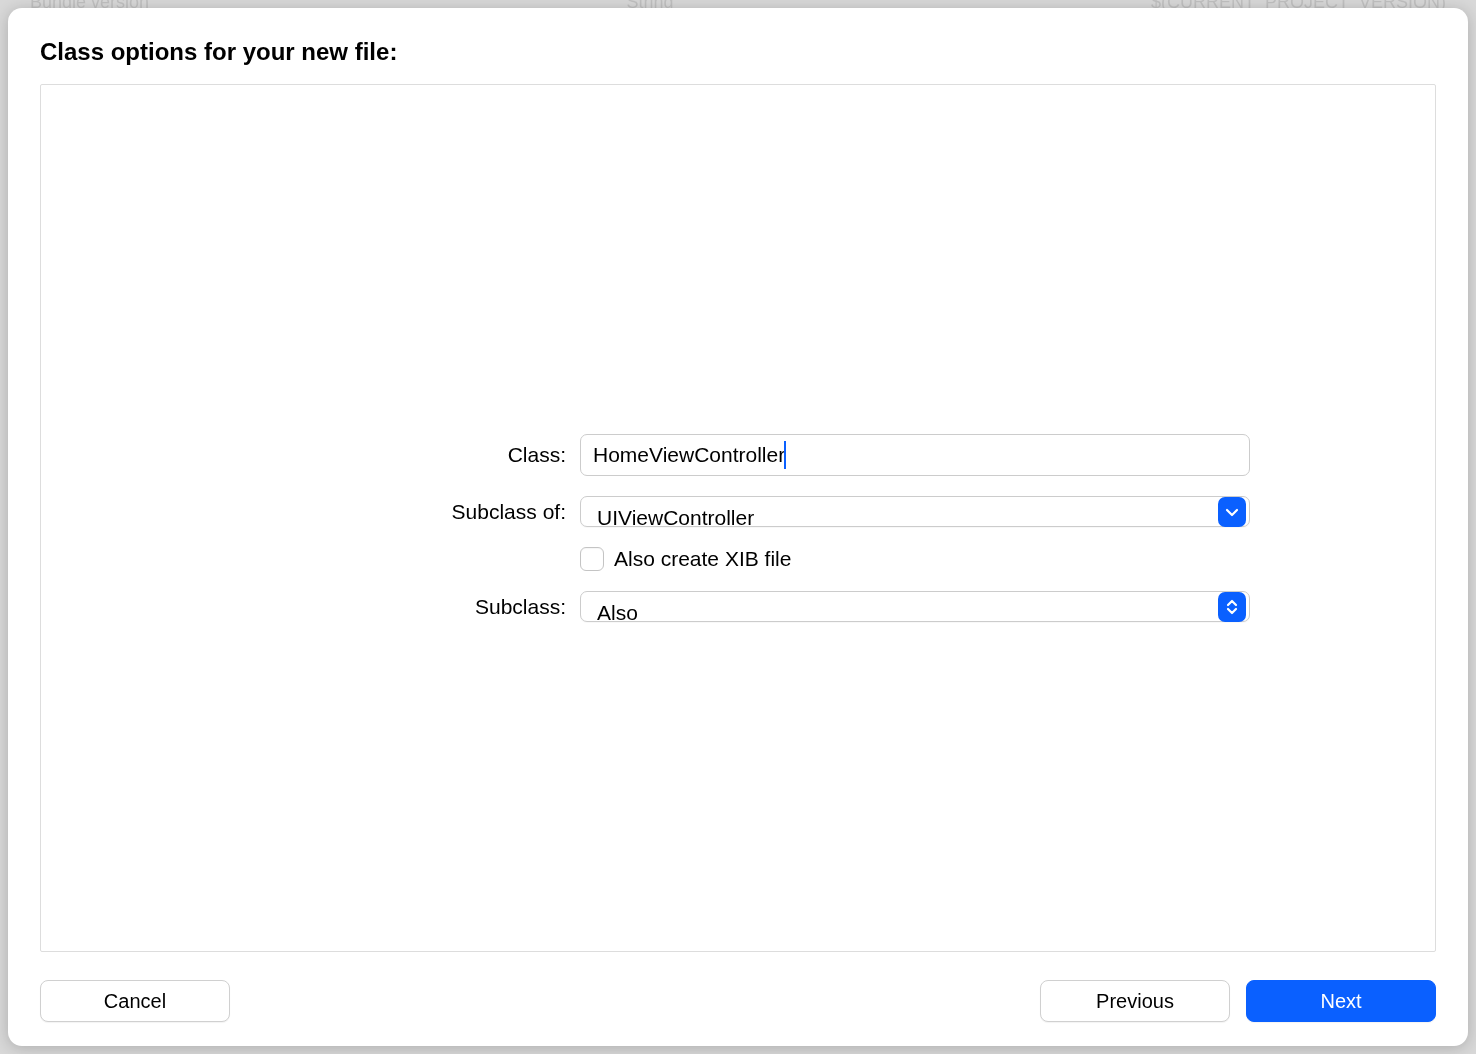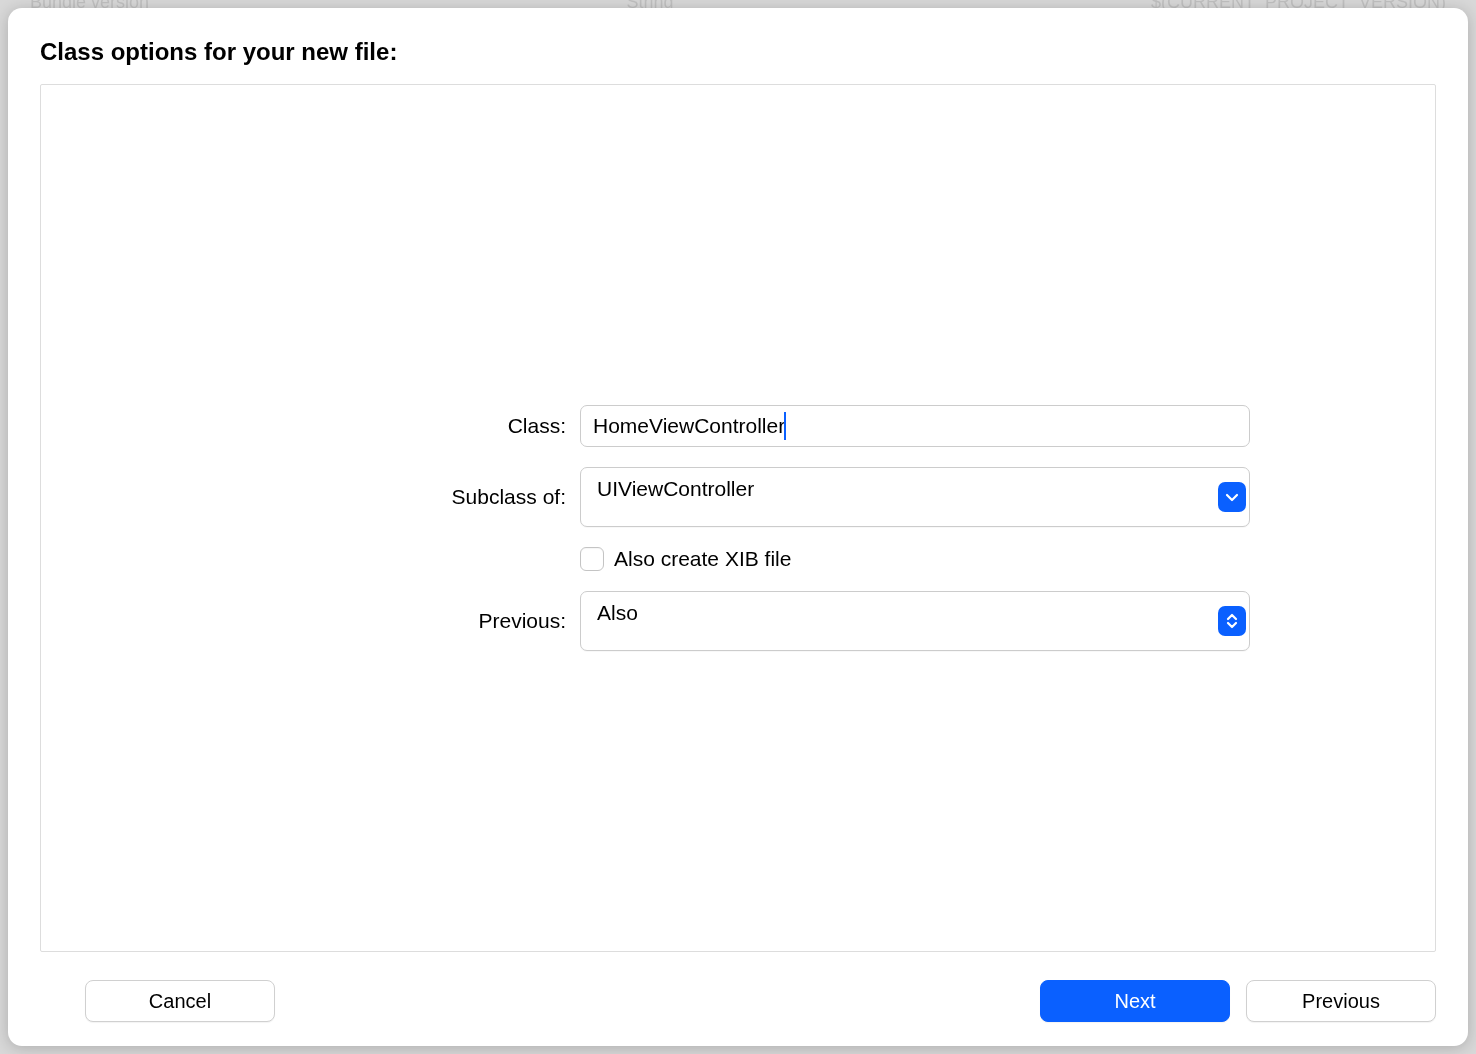--- a/index.html
+++ b/index.html
@@ -93,21 +93,21 @@
       width: 2px;
       background: #0a60ff;
       pointer-events: none;
     }
     .select-wrap {
       position: relative;
       width: 100%;
     }
     .select {
       width: 100%;
-      height: 60px;
+      height: 31px;
       line-height: 42px;
       border: 1px solid #ccc;
       border-radius: 7px;
       font-size: 21px;
       padding: 0 60px 0 16px;
       background: #fff;
       color: #000;
       box-shadow: 0 1px 1px rgba(0,0,0,0.03);
     }
     .select-stepper {
@@ -153,21 +153,20 @@
       box-shadow: inset 0 1px 1px rgba(0,0,0,0.04);
     }
     .checkbox-label {
       font-size: 21px;
       color: #000;
     }
     .footer {
       display: flex;
       justify-content: space-between;
       align-items: center;
-      margin-left: 45px;
     }
     .footer-right {
       display: flex;
       gap: 16px;
     }
     .btn {
       height: 42px;
       border-radius: 8px;
       font-size: 20px;
       font-family: inherit;
@@ -216,36 +215,36 @@
             </svg>
         </div>
       </div>
 
       <div></div>
       <div class="checkbox-row">
         <div class="checkbox"></div>
         <div class="checkbox-label">Also create XIB file</div>
       </div>
 
-      <div class="label">Previous:</div>
+      <div class="label">Subclass:</div>
       <div class="select-wrap">
         <div class="select">Also</div>
         <div class="select-stepper double">
           <svg viewBox="0 0 12 8">
               <path d="M2 6 L6 2 L10 6"></path>
             </svg>
           <svg viewBox="0 0 12 8">
               <path d="M2 2 L6 6 L10 2"></path>
             </svg>
         </div>
       </div>
 
     </div>
   </div>
 
   <div class="footer">
     <button class="btn">Cancel</button>
     <div class="footer-right">
+      <button class="btn">Previous</button>
       <button class="btn primary">Next</button>
-      <button class="btn">Previous</button>
     </div>
   </div>
 </div>
 
 </body></html>

